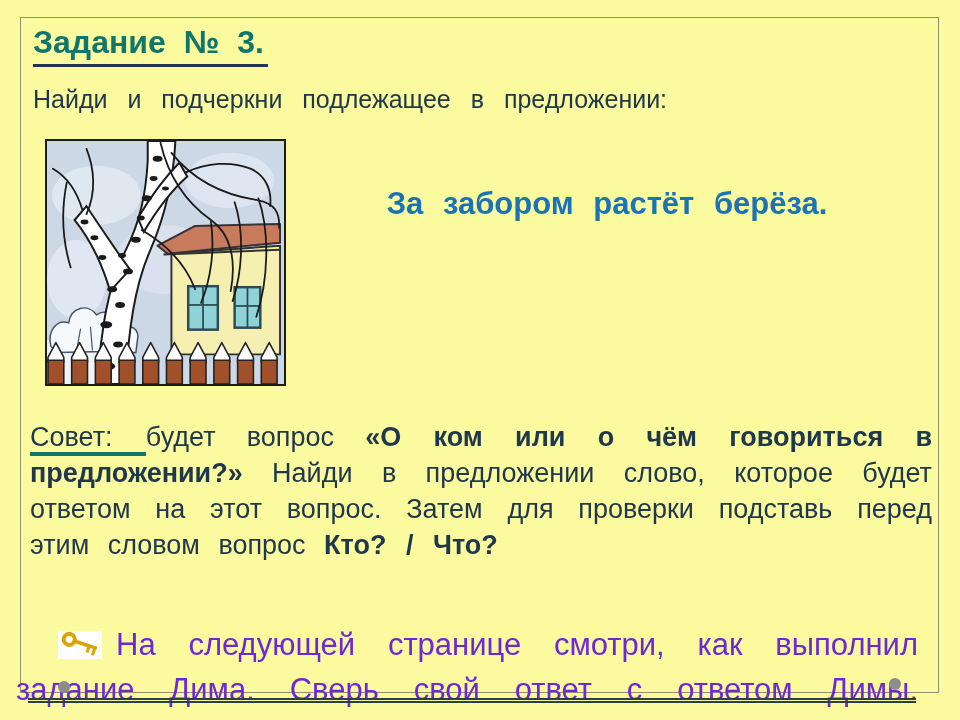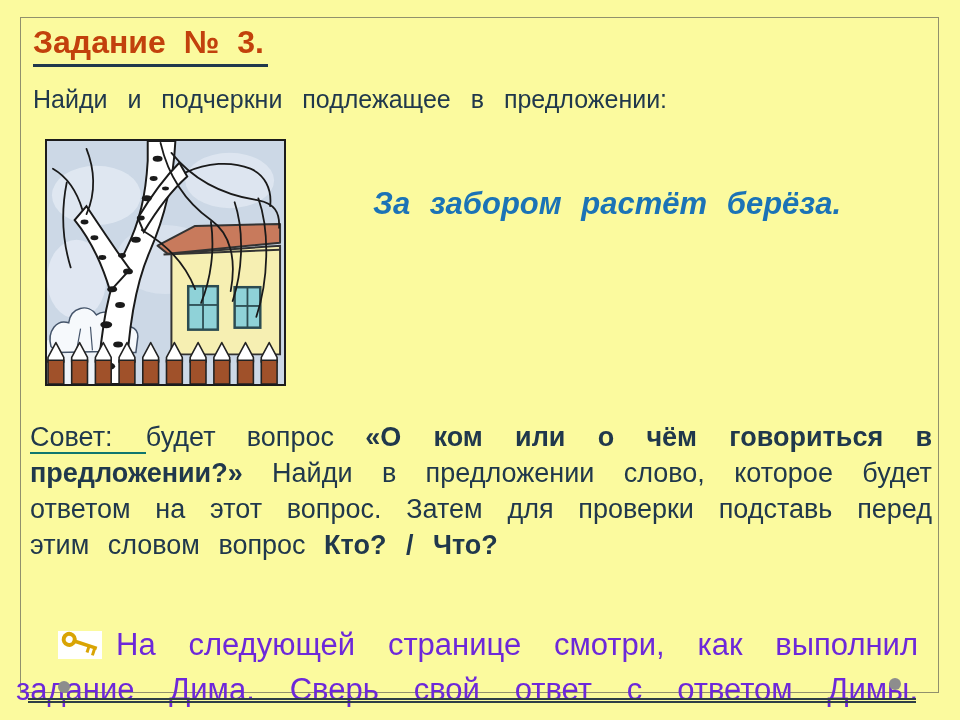--- a/index.html
+++ b/index.html
@@ -9,44 +9,43 @@
     font-family:"Liberation Sans", sans-serif;
     color:#20384c;
   }
   .content-box{
     position:absolute;left:20px;top:17px;width:919px;height:676px;
     border:1px solid #90906c;
     box-sizing:border-box;
   }
   .title{
     position:absolute;left:33px;top:24px;
-    font-size:32px;font-weight:bold;color:#c2410c;
+    font-size:32px;font-weight:bold;color:#0f766e;
     word-spacing:9px;
   }
   .title span{border-bottom:3px solid #20384c;padding-bottom:3px;padding-right:4px;display:inline-block;}
   .task-line{
     position:absolute;left:33px;top:85px;right:40px;
     font-size:25px;color:#20384c;word-spacing:13px;
   }
   .illustration{
     position:absolute;left:45px;top:139px;width:241px;height:247px;
     border:2px solid #1c1c1c;box-sizing:border-box;background:#ccd8e6;
   }
   .sentence{
     position:absolute;left:288px;right:34px;top:186px;
     text-align:center;font-size:31px;font-weight:bold;color:#1b73b6;
     word-spacing:11px;
-    font-style:italic;
   }
   .advice{
     position:absolute;left:30px;top:392px;width:902px;
     font-size:27px;line-height:36px;color:#20384c;
     text-align:justify;word-spacing:11px;
   }
-  .advice .u{border-bottom:2px solid #0f766e;padding-right:2px;}
+  .advice .u{border-bottom:4px solid #0f766e;padding-right:2px;}
   .advice b{word-spacing:12px;}
   .footer-line{
     position:absolute;left:16px;top:597px;width:902px;
     font-size:31px;line-height:45px;color:#6d28d9;
     text-align:justify;text-align-last:justify;word-spacing:7px;margin-top:25px;
   }
   .key-wrap{
     display:inline-block;margin-left:42px;margin-right:14px;
     vertical-align:-4px;background:#ffffff;line-height:0;
   }

